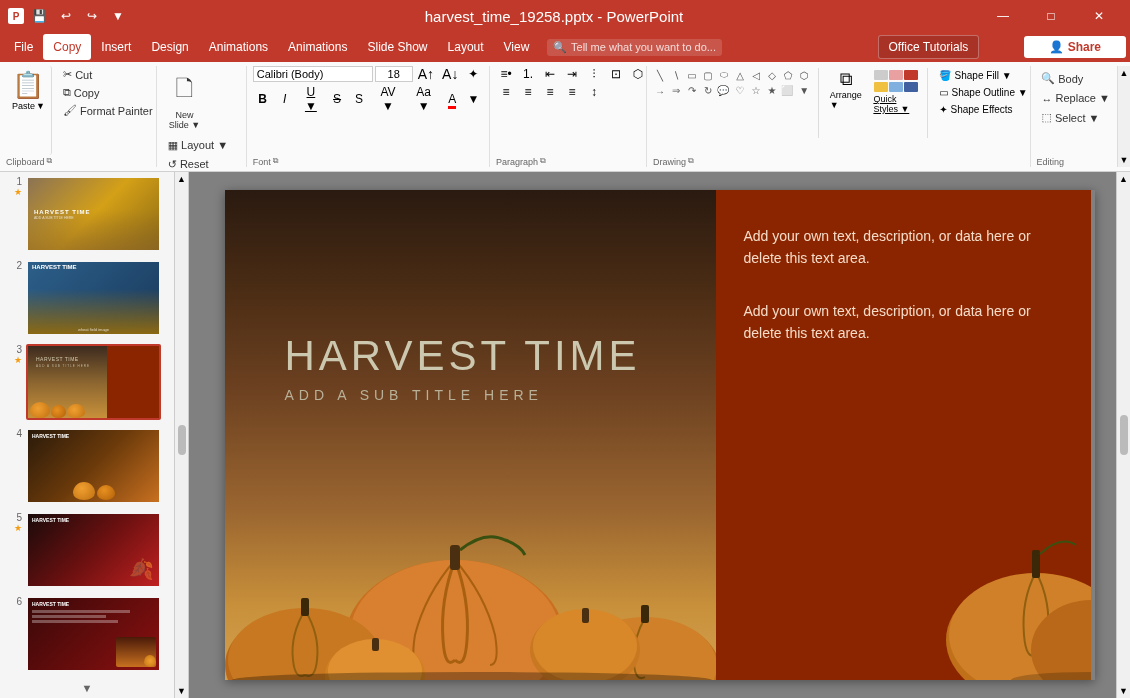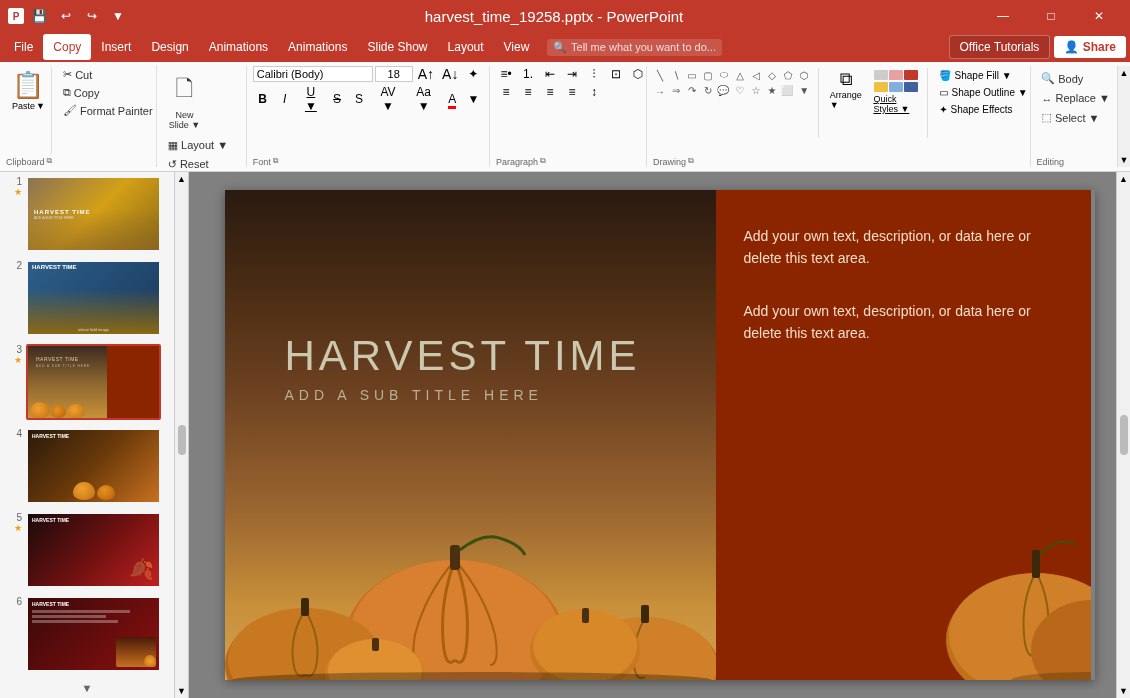--- a/index.html
+++ b/index.html
@@ -18,21 +18,21 @@
     .title-ctrl-btn { width: 46px; height: 32px; display: flex; align-items: center; justify-content: center; cursor: pointer; font-size: 12px; color: white; }
 
     
     .menu-bar {
       height: 30px; background: #c0392b; display: flex; align-items: center; padding: 0 4px;
     }
     .menu-item { padding: 4px 10px; color: white; cursor: pointer; border-radius: 3px; font-size: 12px; height: 26px; display: flex; align-items: center; }
     .menu-item.active { background: white; color: #c0392b; }
     .menu-right { margin-left: auto; display: flex; align-items: center; gap: 4px; }
     .office-tutorials-btn { background: #a93226; color: white; padding: 4px 10px; border-radius: 3px; cursor: pointer; font-size: 12px; border: 1px solid rgba(255,255,255,0.3); }
-    .share-btn { background: white; color: #c0392b; padding: 4px 10px; border-radius: 3px; cursor: pointer; font-size: 12px; font-weight: 600; }
+    .share-btn { background: white; color: #c0392b; padding: 4px 25px; border-radius: 3px; cursor: pointer; font-size: 12px; font-weight: 600; margin-left: 41px; }
 
     
     .ribbon {
       height: 110px; background: #fafafa; border-bottom: 1px solid #d0d0d0; display: flex; padding: 4px 0; overflow: hidden;
     }
     .ribbon-group { display: flex; flex-direction: column; padding: 0 6px; border-right: 1px solid #e0e0e0; align-items: flex-start; }
     .ribbon-group-label { font-size: 9px; color: #666; margin-top: auto; padding-top: 2px; text-align: center; width: 100%; }
     .rb-btn { display: flex; flex-direction: column; align-items: center; justify-content: center; padding: 2px 4px; cursor: pointer; border-radius: 3px; min-width: 28px; font-size: 9px; color: #333; gap: 1px; }
     .rb-btn-large { min-width: 36px; padding: 4px 6px; }
     .rb-label { font-size: 9px; line-height: 1.1; text-align: center; }

